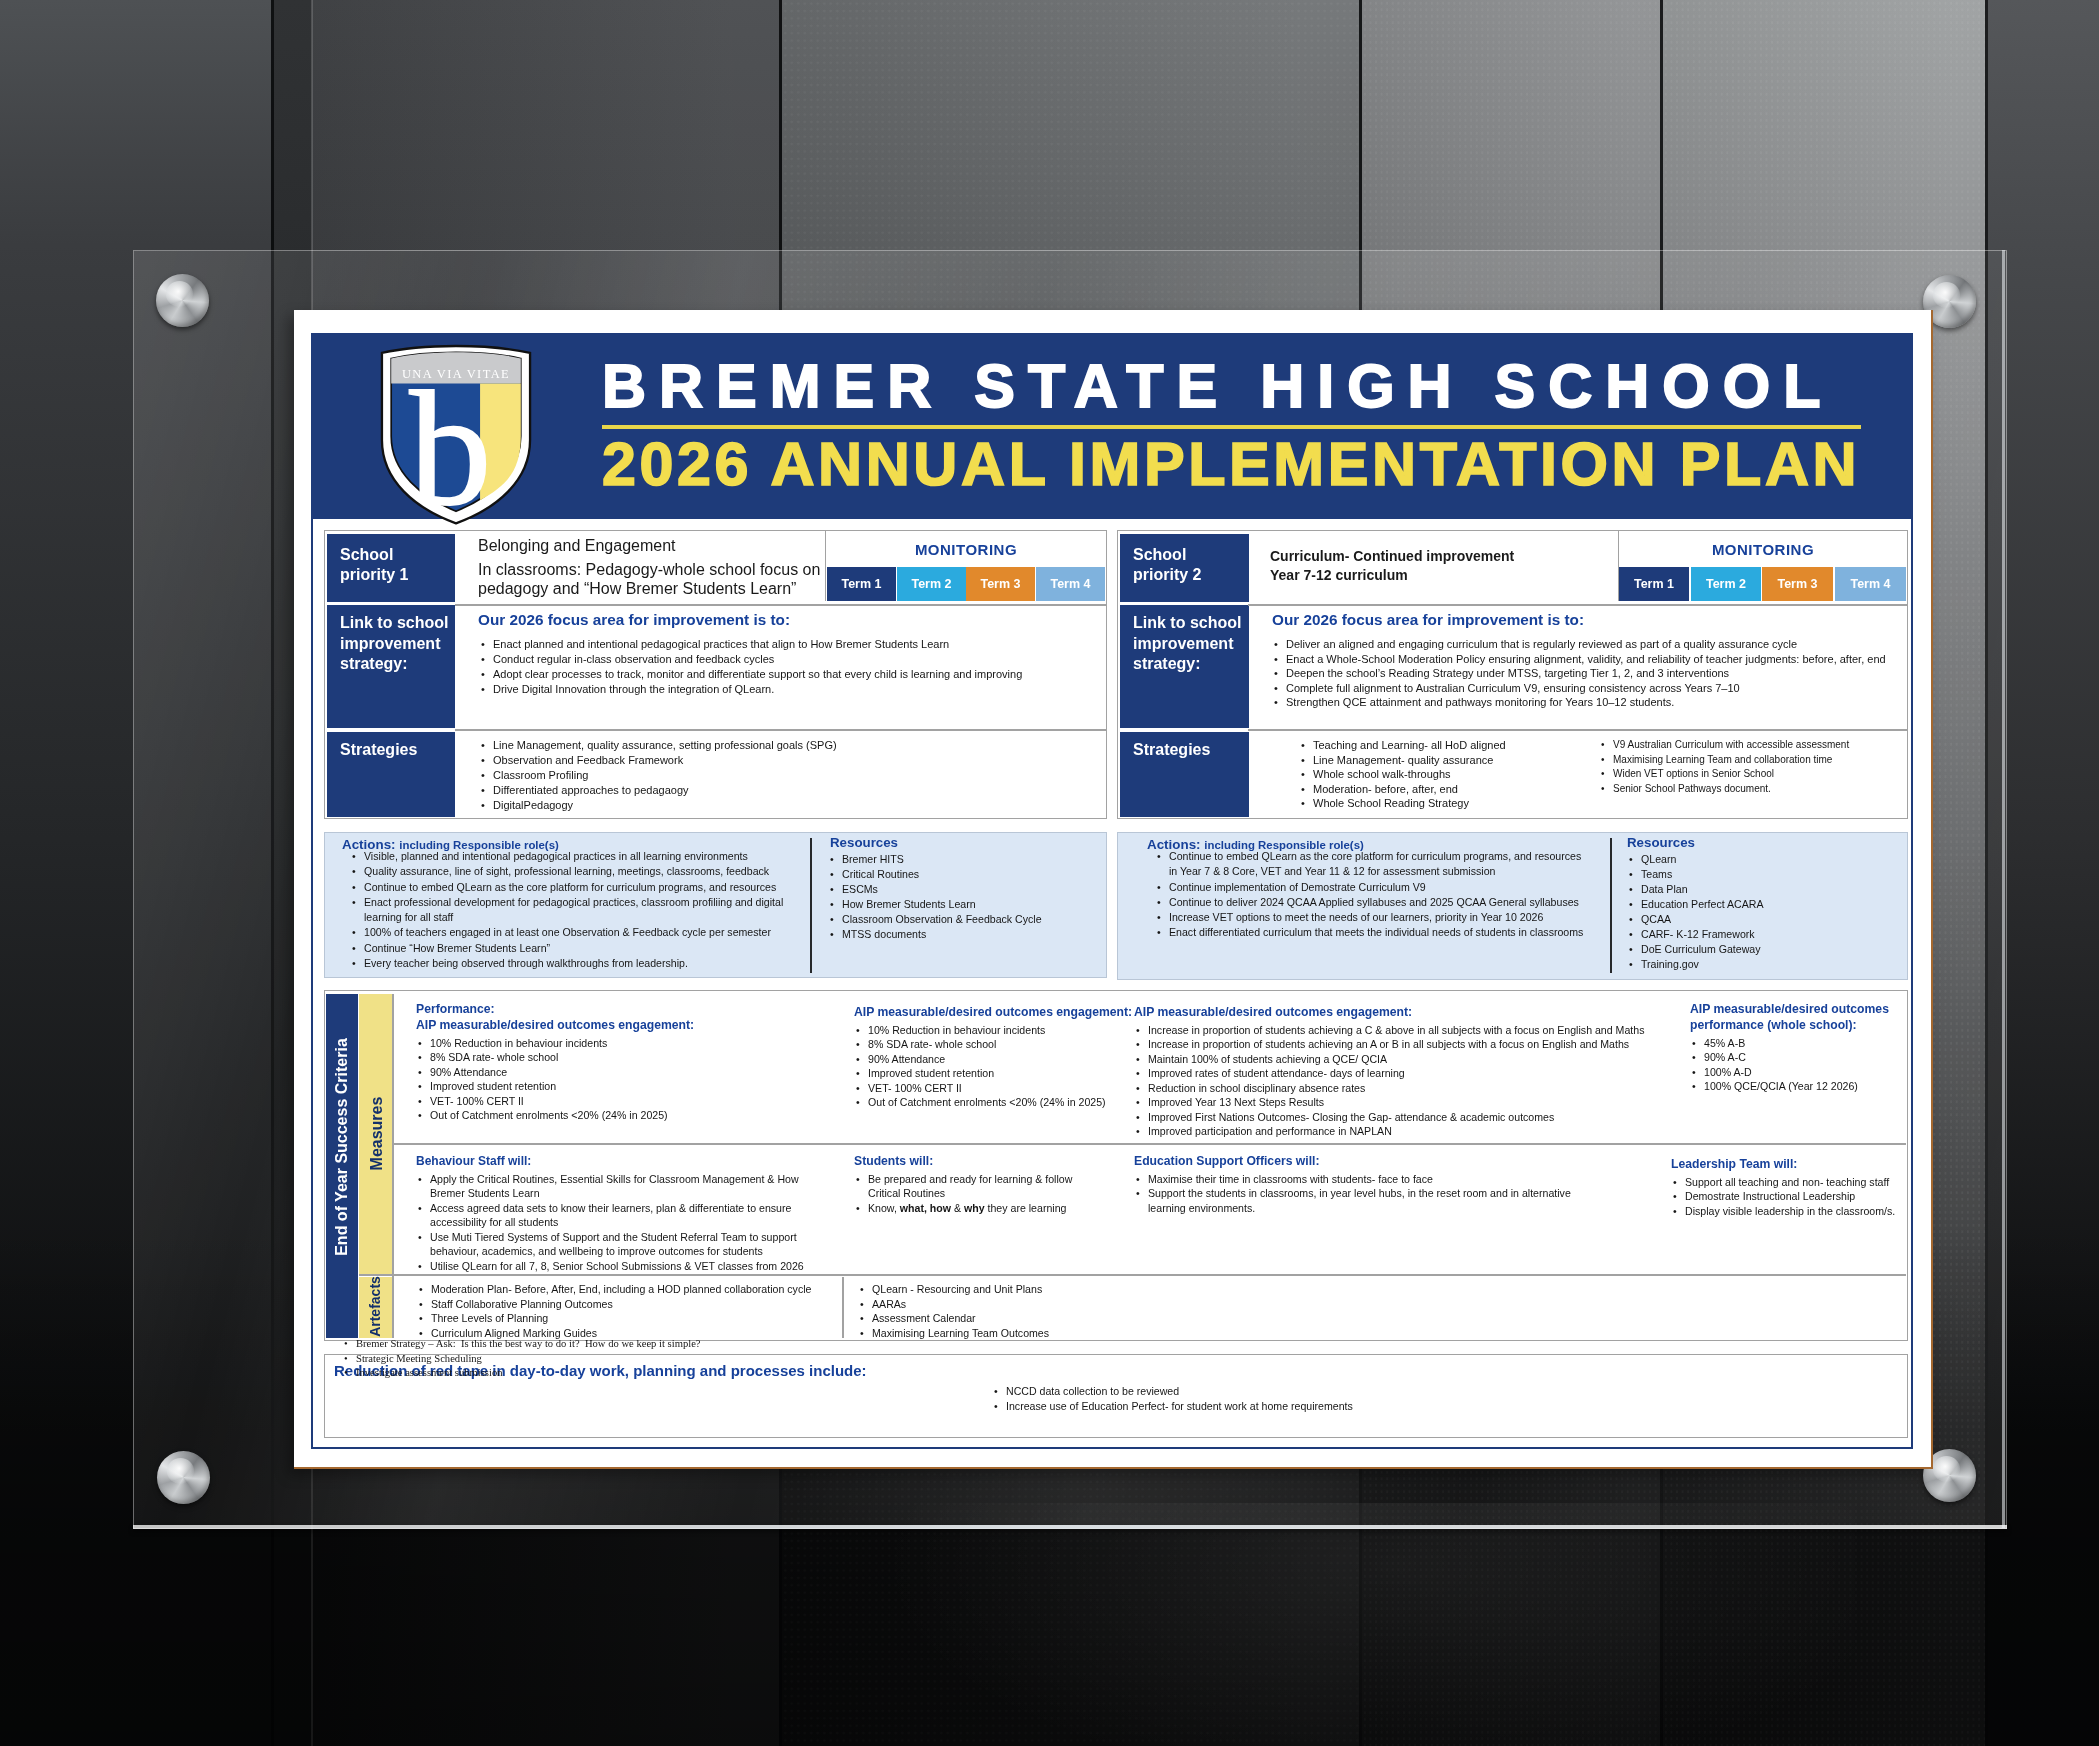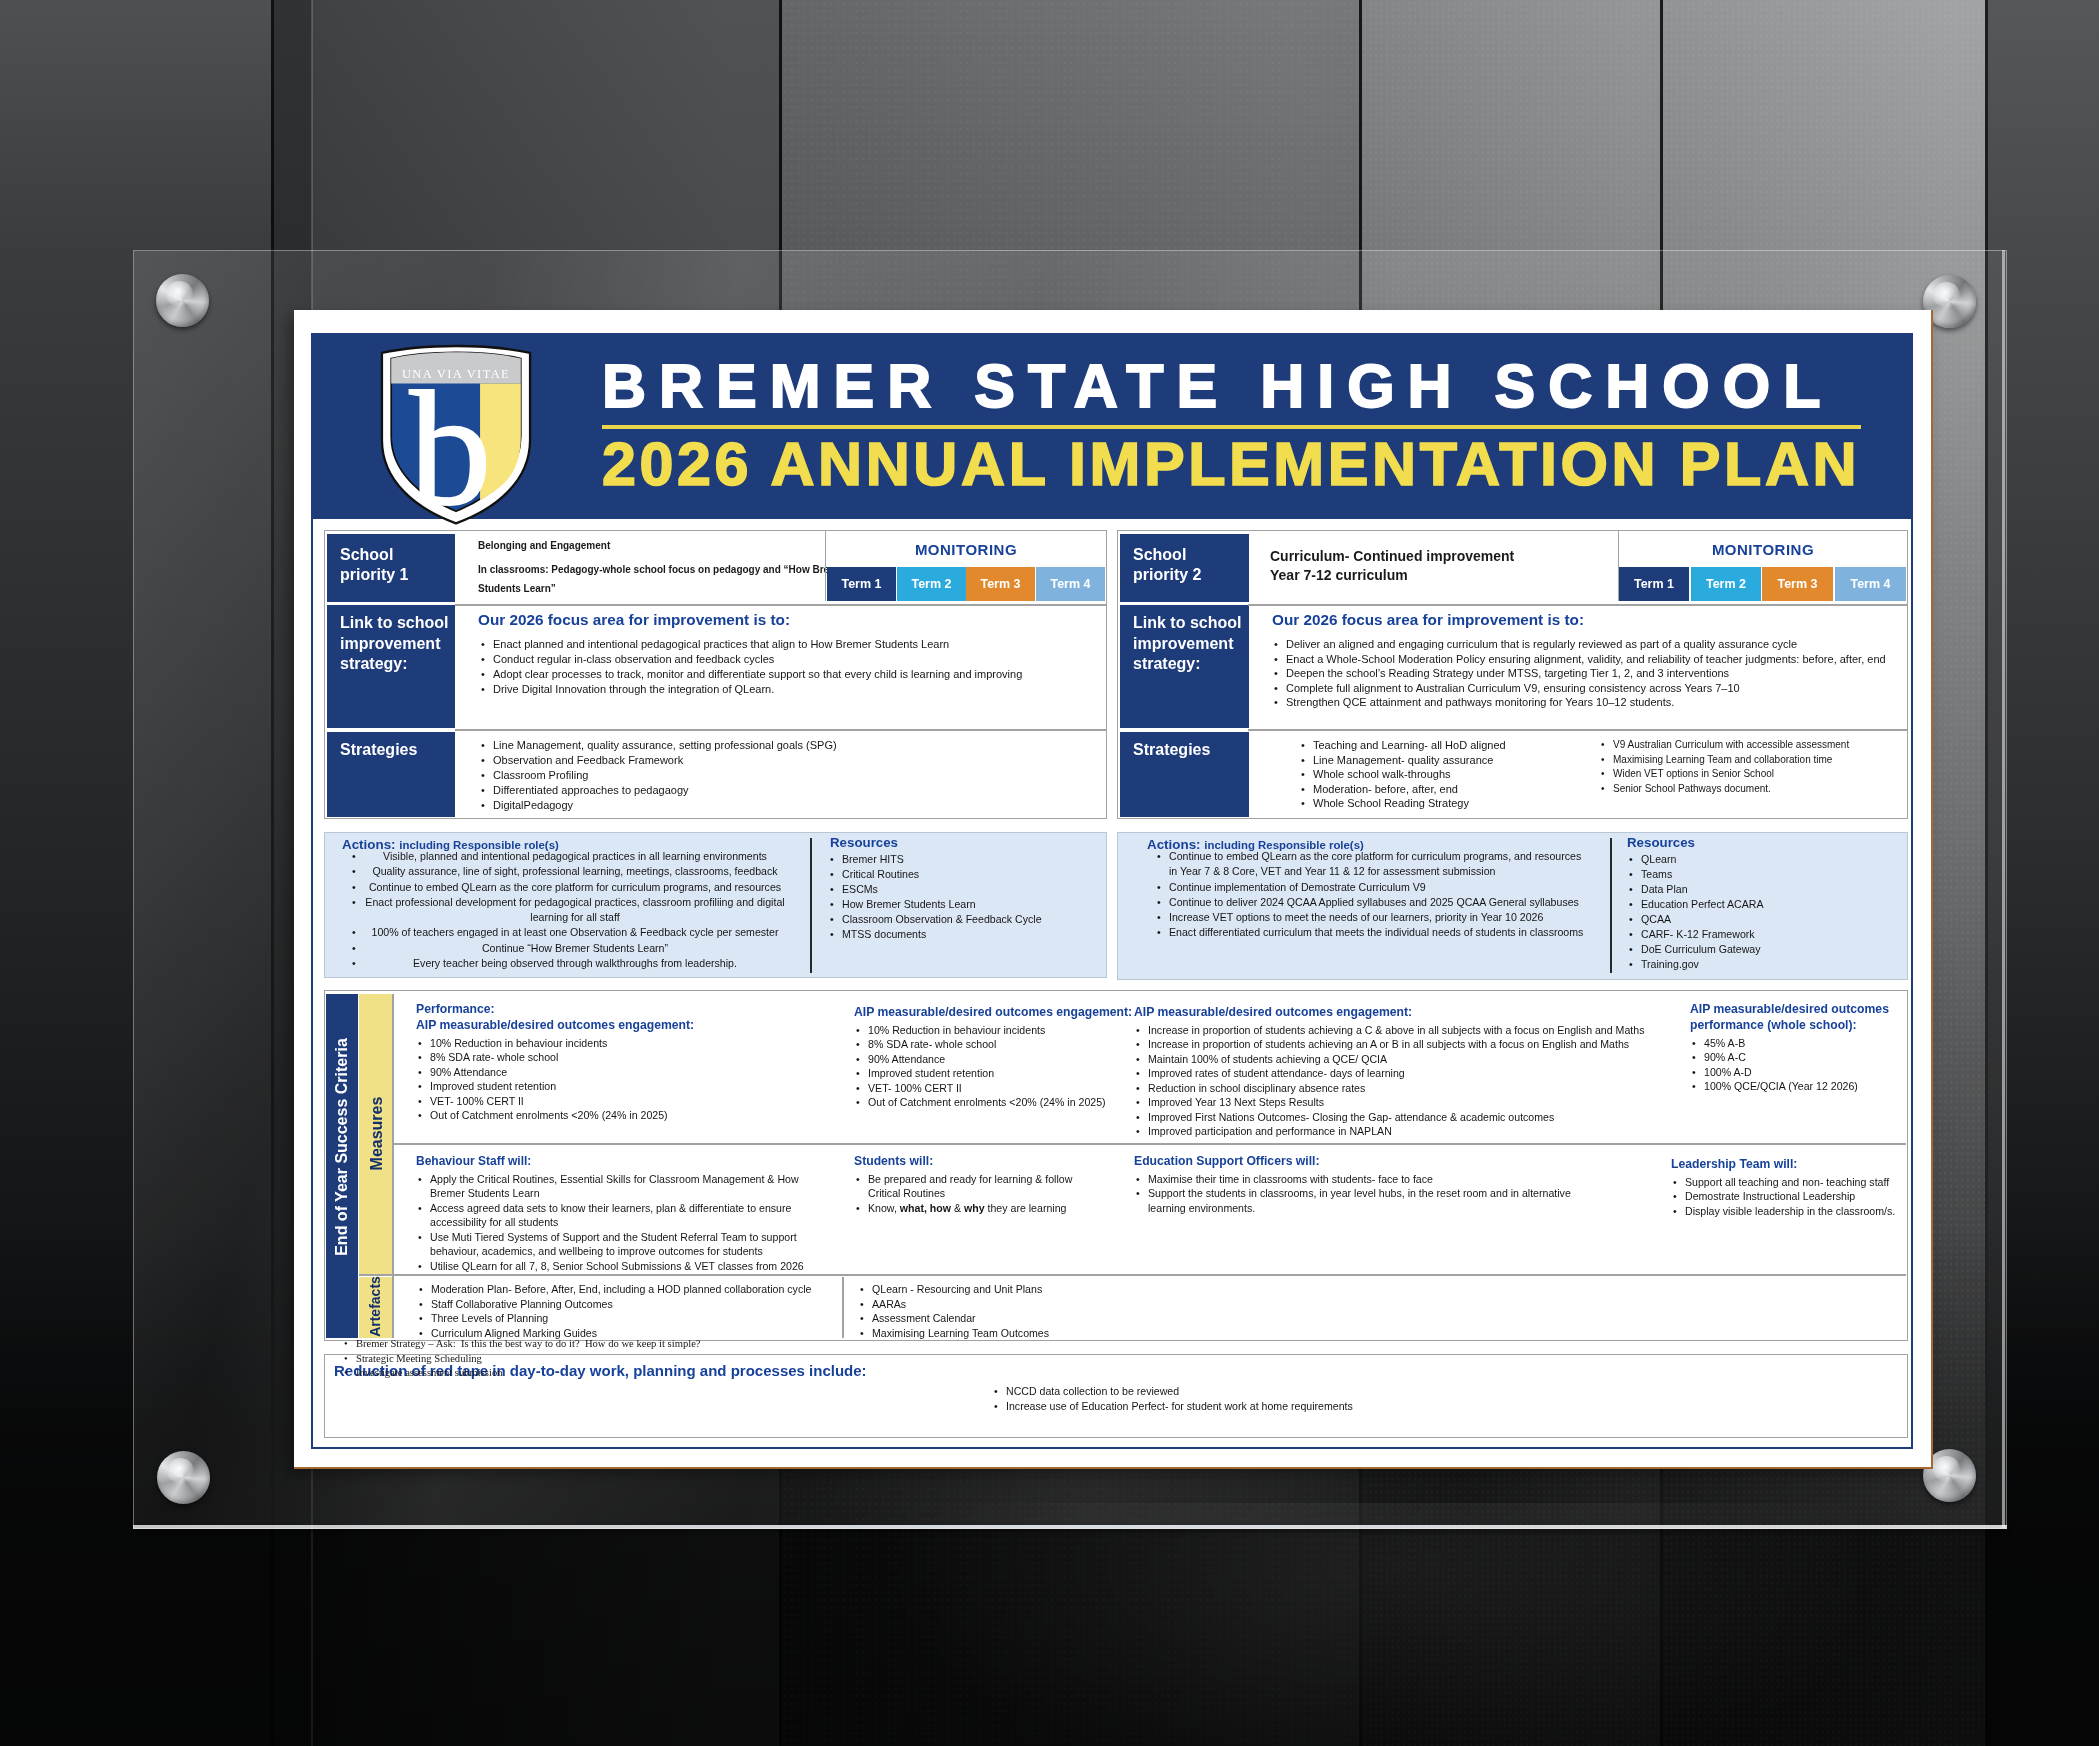--- a/index.html
+++ b/index.html
@@ -84,21 +84,21 @@
     <div class="abs" style="left:308px;top:115px;width:1259px;height:3.7px;background:#e9d64a;"></div>
 
     <div class="abs" style="left:308px;top:119px;width:1299px;color:#f2dd4e;font-weight:bold;font-size:61px;letter-spacing:3.6px;white-space:nowrap;-webkit-text-stroke:1.7px #f2dd4e;">2026 ANNUAL IMPLEMENTATION PLAN</div>
 
     <div class="cellb" style="left:30px;top:220px;width:783px;height:289px;border-width:1.9px;"></div>
 
     <div class="abs navy wlab" style="left:33px;top:224px;width:128px;height:68px;">
       <div style="padding:11px 0 0 13px;">School<br>priority 1</div>
     </div>
 
-    <div class="abs" style="left:184px;top:227px;width:371px;font-weight:bold;font-size:10px;line-height:18.6px;color:#1a1a1a;">
+    <div class="abs" style="left:184px;top:227px;width:371px;font-weight:normal;font-size:16px;line-height:18.6px;color:#1a1a1a;">
       <div>Belonging and Engagement</div>
       <div style="margin-top:5.6px;">In classrooms: Pedagogy-whole school focus on pedagogy and “How Bremer Students Learn”</div>
     </div>
 
     <div class="abs" style="left:531px;top:220px;width:282px;height:71px;border-left:0.9px solid #a2a2a2;box-sizing:border-box;"></div>
     <div class="abs hblue" style="left:531px;top:231px;width:282px;font-size:15px;text-align:center;letter-spacing:0.5px;">MONITORING</div>
 
     <div class="term" style="left:533px;top:257px;width:69px;height:34px;background:#1e3b7a;line-height:34px;">Term 1</div>
     <div class="term" style="left:603px;top:257px;width:69px;height:34px;background:#2baade;line-height:34px;">Term 2</div>
     <div class="term" style="left:672px;top:257px;width:69px;height:34px;background:#e1892c;line-height:34px;">Term 3</div>
@@ -181,21 +181,21 @@
       <div class="li">V9 Australian Curriculum with accessible assessment</div>
       <div class="li">Maximising Learning Team and collaboration time</div>
       <div class="li">Widen VET options in Senior School</div>
       <div class="li">Senior School Pathways document.</div>
     </div>
 
     <div class="abs" style="left:30px;top:522px;width:783px;height:146px;background:#dbe7f5;border:0.9px solid #b9c6d6;box-sizing:border-box;"></div>
 
     <div class="abs" style="left:48px;top:525px;"><span class="hblue" style="font-size:13.4px;">Actions: </span><span class="hblue" style="font-size:11.4px;">including Responsible role(s)</span></div>
 
-    <div class="abs bl2" style="left:56px;top:539px;width:436px;line-height:15.3px;text-align:center;">
+    <div class="abs bl2" style="left:56px;top:539px;width:436px;line-height:15.3px;">
       <div class="li">Visible, planned and intentional pedagogical practices in all learning environments</div>
       <div class="li">Quality assurance, line of sight, professional learning, meetings, classrooms, feedback</div>
       <div class="li">Continue to embed QLearn as the core platform for curriculum programs, and resources</div>
       <div class="li">Enact professional development for pedagogical practices, classroom profiliing and digital learning for all staff</div>
       <div class="li">100% of teachers engaged in at least one Observation &amp; Feedback cycle per semester</div>
       <div class="li">Continue “How Bremer Students Learn”</div>
       <div class="li">Every teacher being observed through walkthroughs from leadership.</div>
     </div>
 
     <div class="abs" style="left:516px;top:528px;width:1.9px;height:135px;background:#27292b;"></div>

